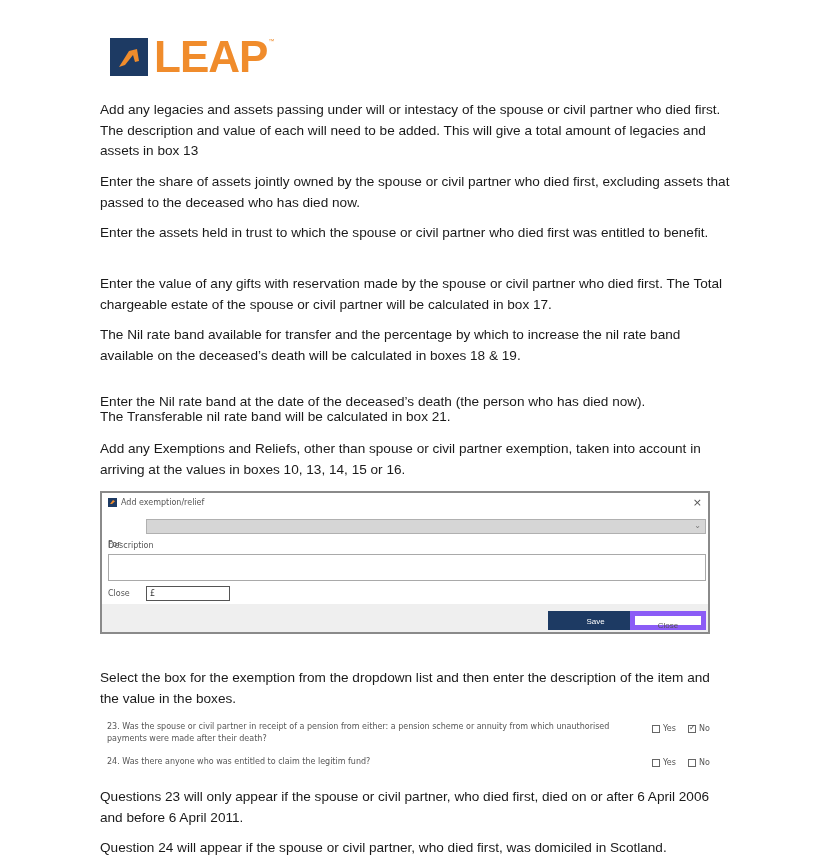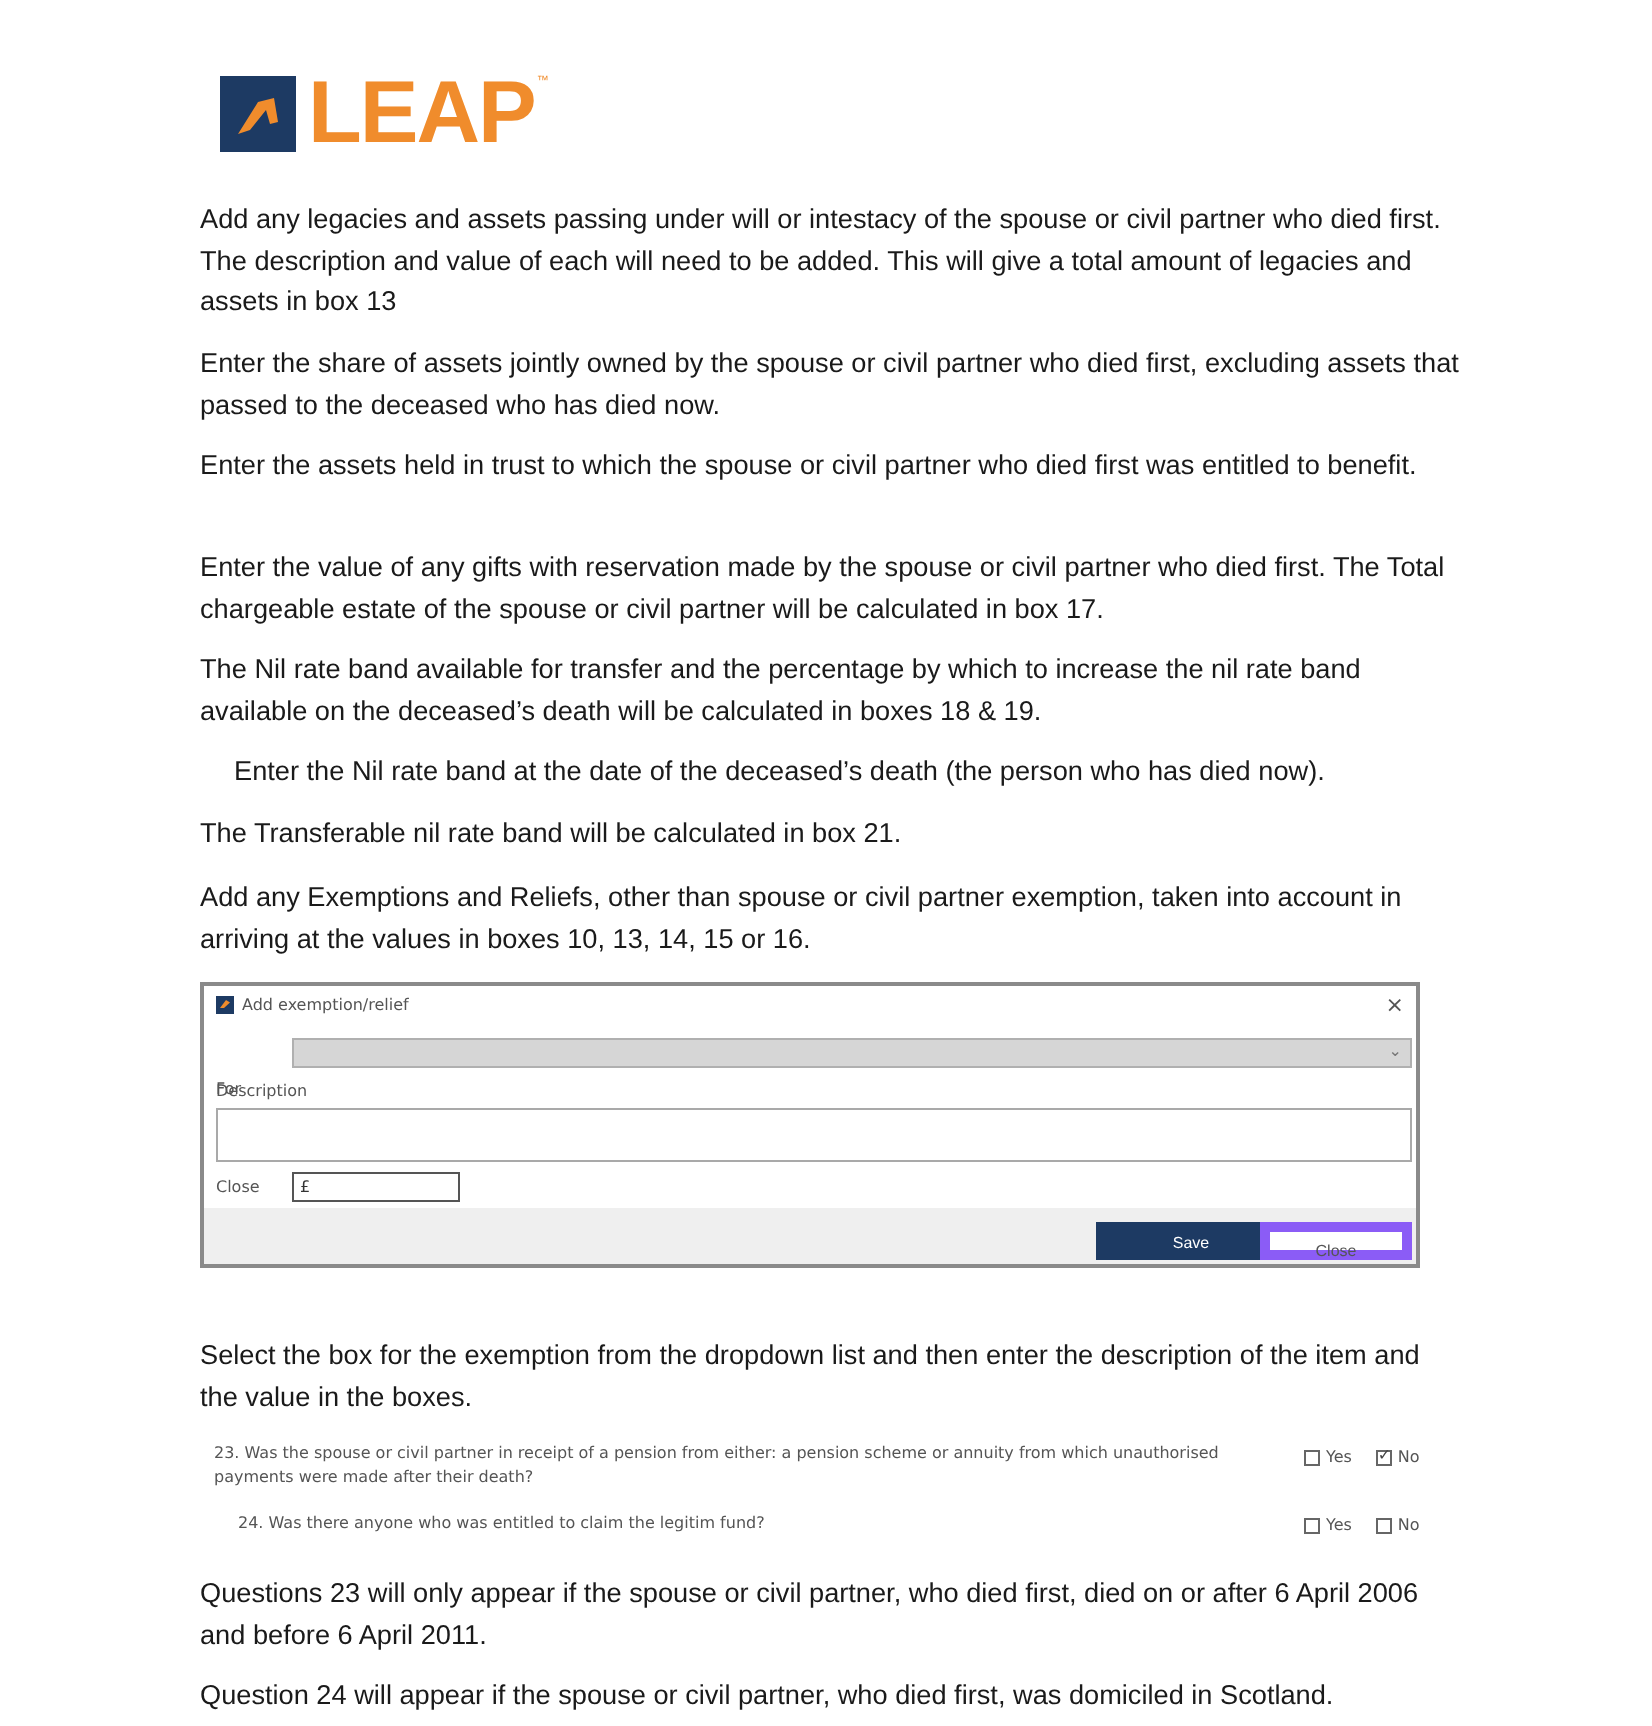--- a/index.html
+++ b/index.html
@@ -52,21 +52,21 @@
   </div>
   <span class="logo-text">LEAP</span>
   <span class="logo-tm">™</span>
 </div>
 
 <p class="para" style="top:100px;">Add any legacies and assets passing under will or intestacy of the spouse or civil partner who died first. The description and value of each will need to be added. This will give a total amount of legacies and assets in box 13</p>
 <p class="para" style="top:172px;">Enter the share of assets jointly owned by the spouse or civil partner who died first, excluding assets that passed to the deceased who has died now.</p>
 <p class="para" style="top:223px;">Enter the assets held in trust to which the spouse or civil partner who died first was entitled to benefit.</p>
 <p class="para" style="top:274px;">Enter the value of any gifts with reservation made by the spouse or civil partner who died first. The Total chargeable estate of the spouse or civil partner will be calculated in box 17.</p>
 <p class="para" style="top:325px;">The Nil rate band available for transfer and the percentage by which to increase the nil rate band available on the deceased’s death will be calculated in boxes 18 &amp; 19.</p>
-<p class="para" style="top:376px;margin-left:17px;">Enter the Nil rate band at the date of the deceased’s death (the person who has died now).</p>
+<p class="para" style="top:392px;">Enter the Nil rate band at the date of the deceased’s death (the person who has died now).</p>
 <p class="para" style="top:407px;">The Transferable nil rate band will be calculated in box 21.</p>
 <p class="para" style="top:439px;">Add any Exemptions and Reliefs, other than spouse or civil partner exemption, taken into account in arriving at the values in boxes 10, 13, 14, 15 or 16.</p>
 
 <div class="dialog">
   <div class="dlg-title">
     <span class="dlg-icon"></span>
     <span>Add exemption/relief</span>
   </div>
   <span class="dlg-close">×</span>
 
@@ -94,21 +94,21 @@
   <div class="cb-item">
     <span class="cb"></span>
     <span>Yes</span>
   </div>
   <div class="cb-item">
     <span class="cb checked"></span>
     <span>No</span>
   </div>
 </div>
 
-<div class="q" style="top:756px;margin-left:12px;">24. Was there anyone who was entitled to claim the legitim fund?</div>
+<div class="q" style="top:756px;">24. Was there anyone who was entitled to claim the legitim fund?</div>
 <div class="cb-group" style="left:652px; top:758px;">
   <div class="cb-item">
     <span class="cb"></span>
     <span>Yes</span>
   </div>
   <div class="cb-item">
     <span class="cb"></span>
     <span>No</span>
   </div>
 </div>

